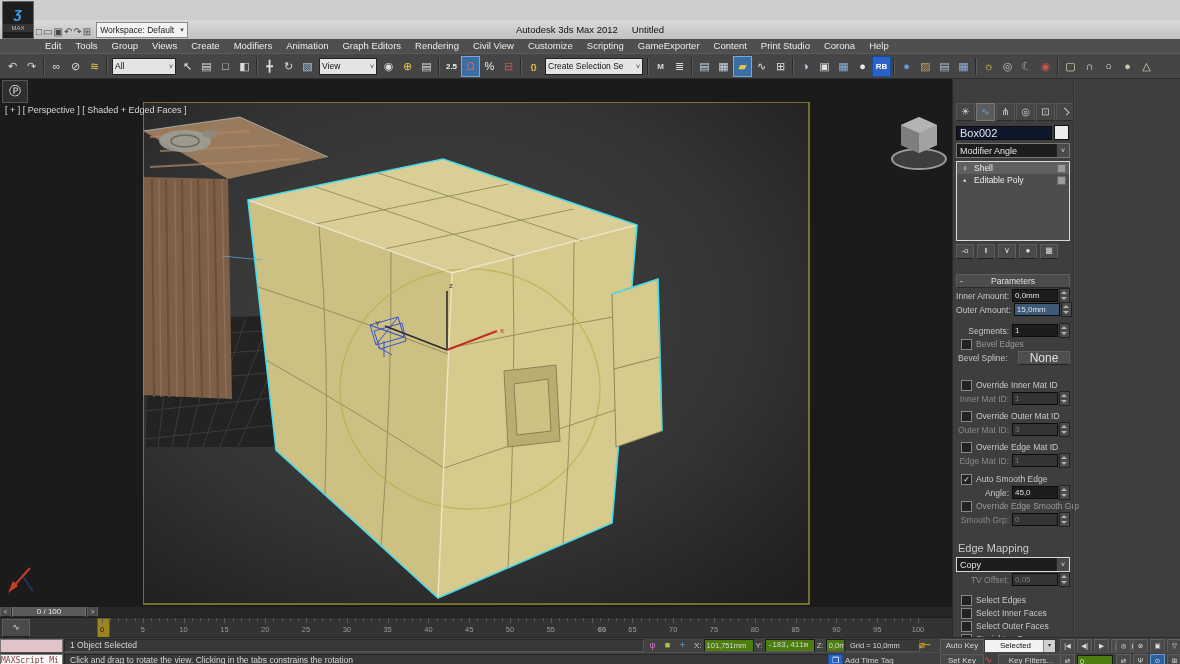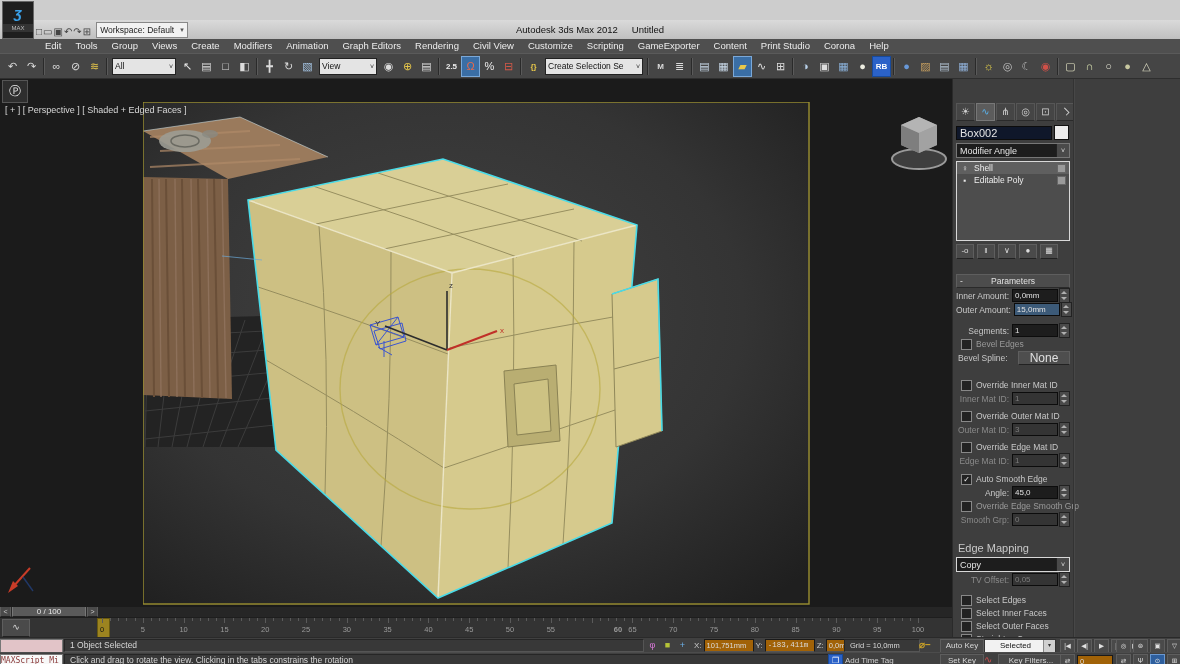--- a/index.html
+++ b/index.html
@@ -115,21 +115,21 @@
   #status1{height:14px;border-top:1px solid #2a2a2a;}
   #status2{height:15px;border-top:1px solid #4c4c4c;}
   .abs{position:absolute;top:1px;}
   .sunk{background:#383838;border:1px solid #262626;border-bottom-color:#555;border-right-color:#555;
         color:#d8d8d8;font-size:8.5px;line-height:11px;padding:0 5px;height:11px;overflow:hidden;white-space:nowrap;}
   #ms-pink{left:0;width:61px;height:12px;background:#e2c4c8;border:1px solid #777;}
   #ms-white{left:0;width:61px;height:12px;background:#f8f8f8;border:1px solid #777;color:#8a3a3a;
             font-family:"DejaVu Sans Mono",monospace;font-size:8px;line-height:11px;overflow:hidden;white-space:nowrap;}
   .sic{width:13px;height:12px;text-align:center;line-height:12px;font-size:9px;}
   .coordlab{font-size:8px;color:#c8c8c8;line-height:13px;}
-  .cfield{height:11px;background:#a16207;border:1px solid #1a1a1a;border-bottom-color:#555;color:#dcdcdc;
+  .cfield{height:11px;background:#4d7c0f;border:1px solid #1a1a1a;border-bottom-color:#555;color:#dcdcdc;
           font-size:7.5px;line-height:11px;padding:0 2px;overflow:hidden;white-space:nowrap;}
   .grp{display:flex;gap:2px;align-items:center;}
   .sbtn{height:12px;background:#484848;border:1px solid #5e5e5e;border-bottom-color:#222;color:#d8d8d8;
         font-size:8px;line-height:11px;text-align:center;padding:0 4px;}
   .tpbtn{width:13px;height:12px;background:#4a4a4a;border:1px solid #5e5e5e;border-bottom-color:#222;
          color:#e0e0e0;font-size:6.5px;line-height:11px;text-align:center;flex:none;}
   .tpbtn.active{background:#2e5f9e;border-color:#6a98d0;}
   #sel-drop{width:70px;height:12px;background:#f2f2f2;border:1px solid #333;color:#111;font-size:8px;
             line-height:11px;display:flex;}
   #sel-drop .t{flex:1;padding-left:3px;text-align:center;}
@@ -520,21 +520,21 @@
             <div class="rlabel" style="left: 183.6px;">10</div>
             <div class="rlabel" style="left: 224.4px;">15</div>
             <div class="rlabel" style="left: 265.2px;">20</div>
             <div class="rlabel" style="left: 306px;">25</div>
             <div class="rlabel" style="left: 346.8px;">30</div>
             <div class="rlabel" style="left: 387.6px;">35</div>
             <div class="rlabel" style="left: 428.4px;">40</div>
             <div class="rlabel" style="left: 469.2px;">45</div>
             <div class="rlabel" style="left: 510px;">50</div>
             <div class="rlabel" style="left: 550.8px;">55</div>
-            <div class="rlabel" style="left: 618px; font-weight: bold;">60</div>
+            <div class="rlabel" style="left: 602px; font-weight: bold;">60</div>
             <div class="rlabel" style="left: 632.4px;">65</div>
             <div class="rlabel" style="left: 673.2px;">70</div>
             <div class="rlabel" style="left: 714px;">75</div>
             <div class="rlabel" style="left: 754.8px;">80</div>
             <div class="rlabel" style="left: 795.6px;">85</div>
             <div class="rlabel" style="left: 836.4px;">90</div>
             <div class="rlabel" style="left: 877.2px;">95</div>
             <div class="rlabel" style="left: 918px;">100</div>
           </div>
       </div>

